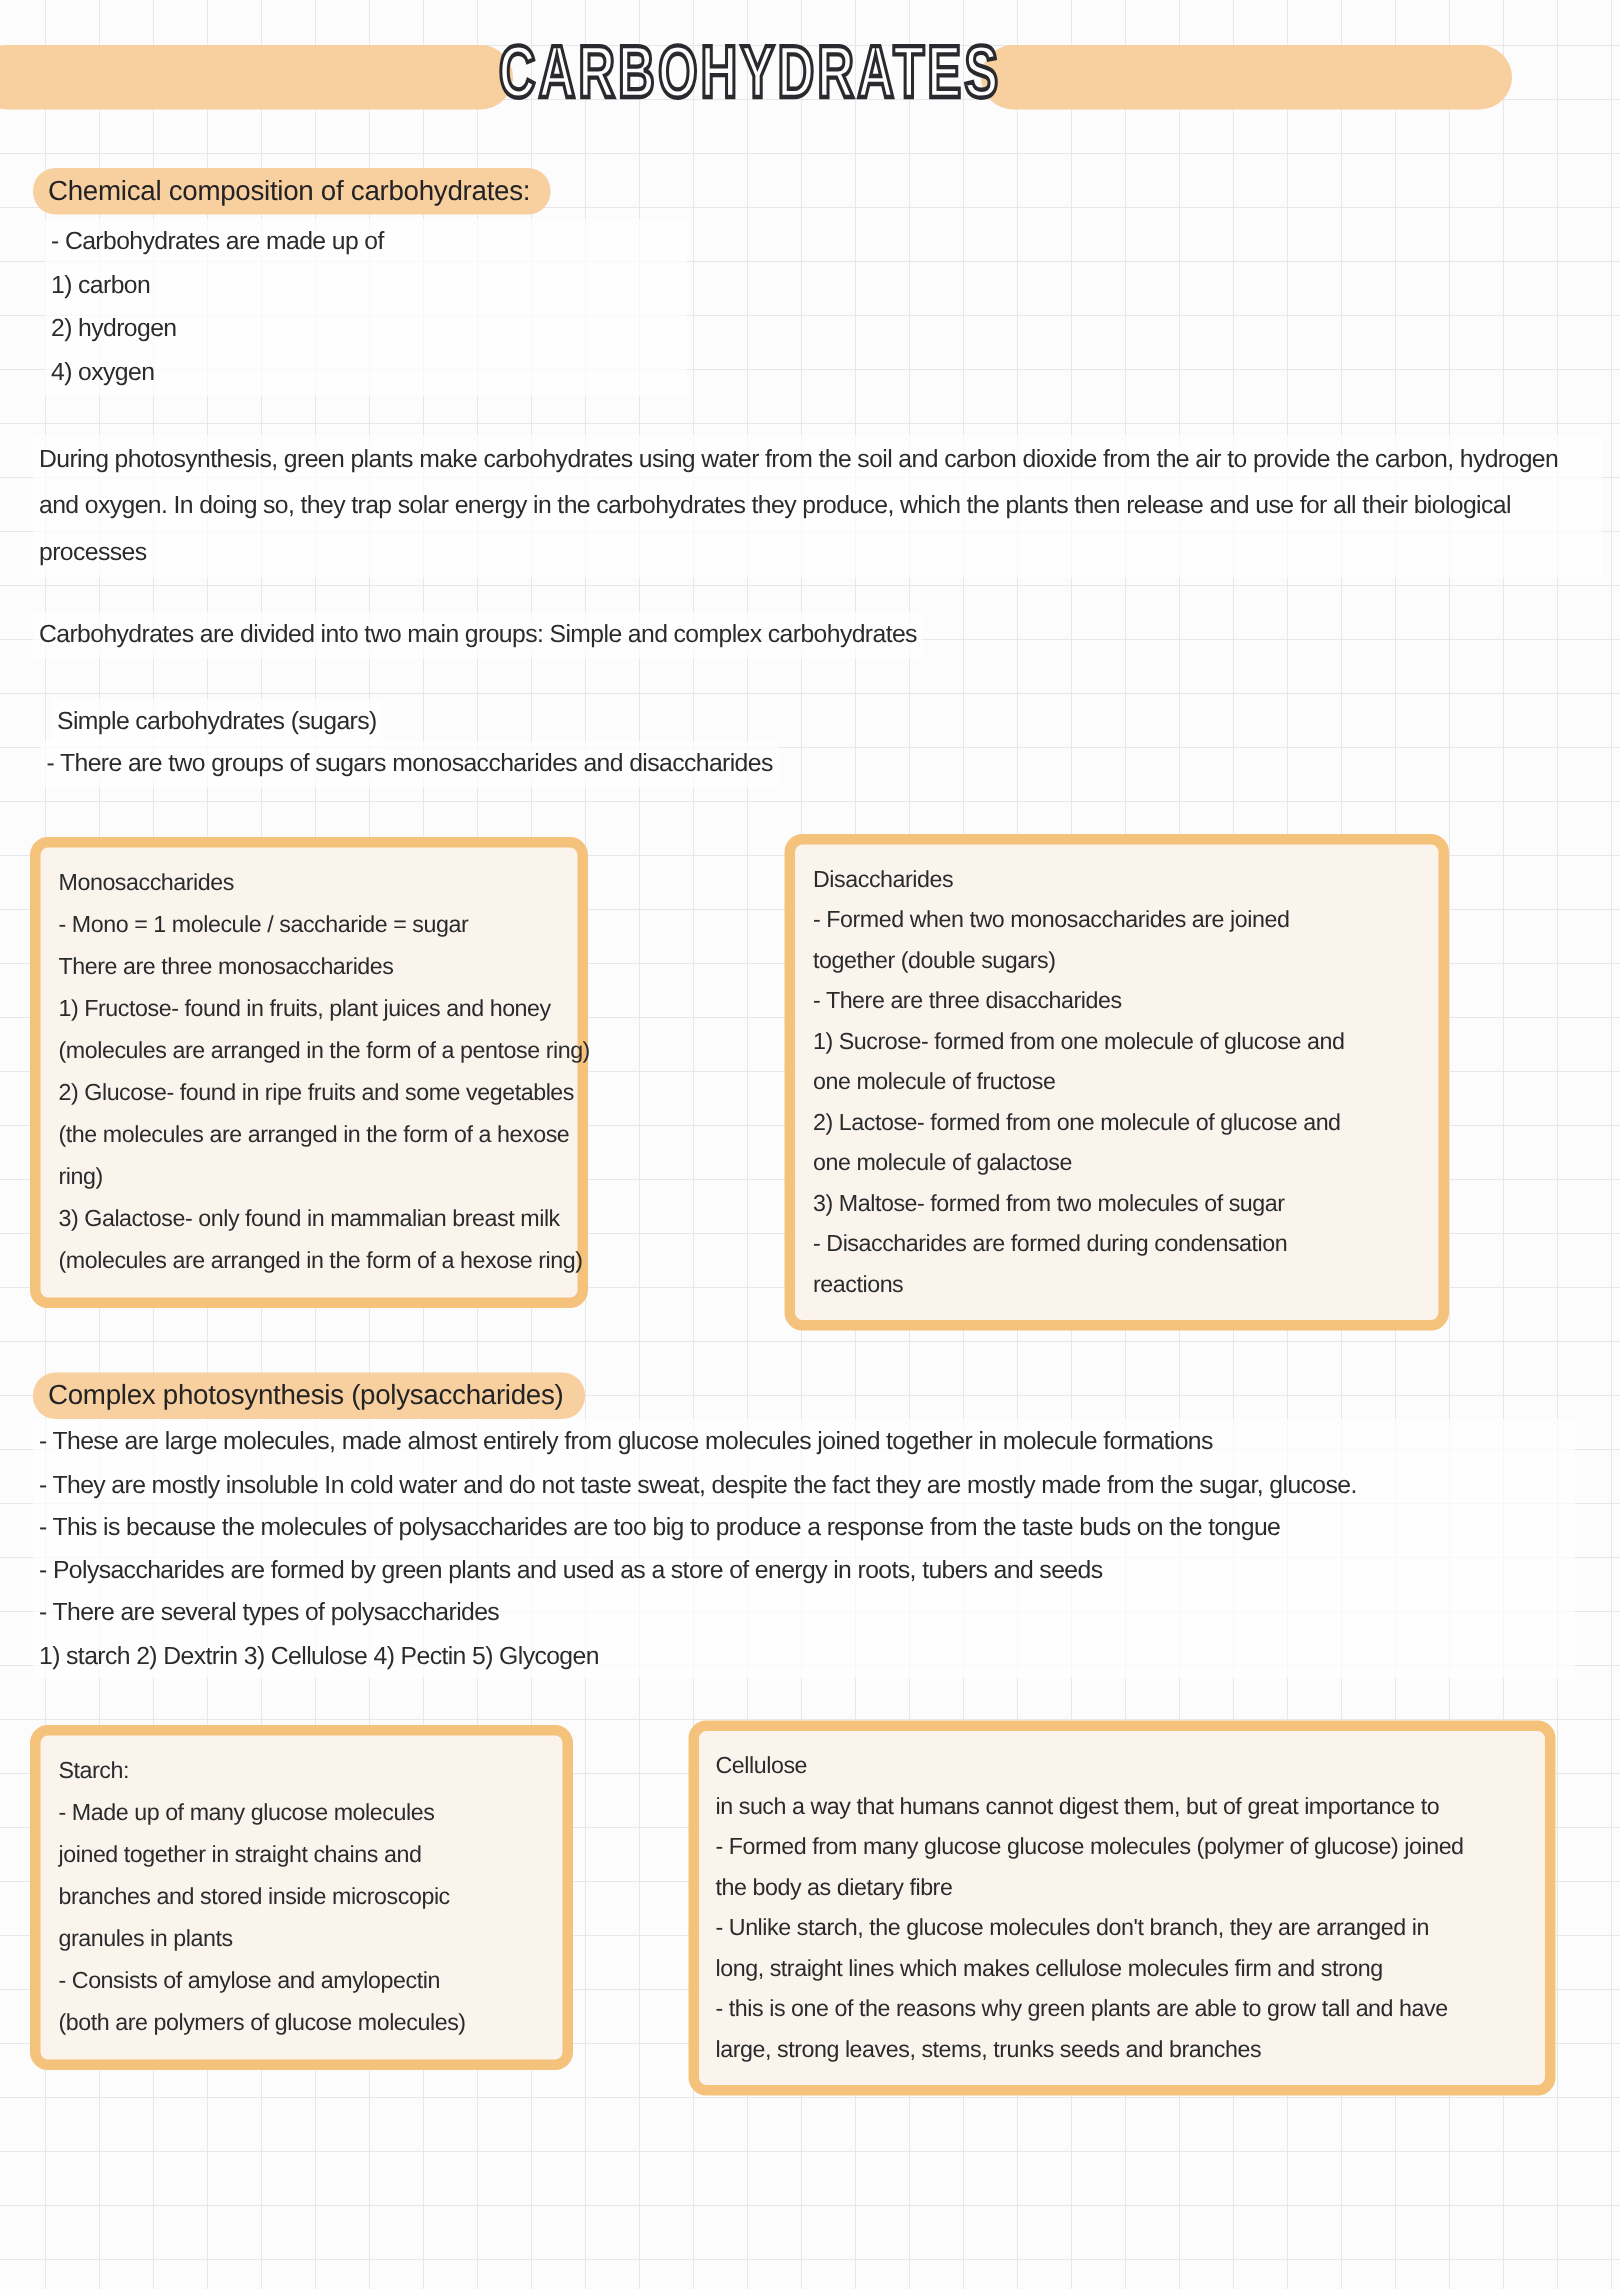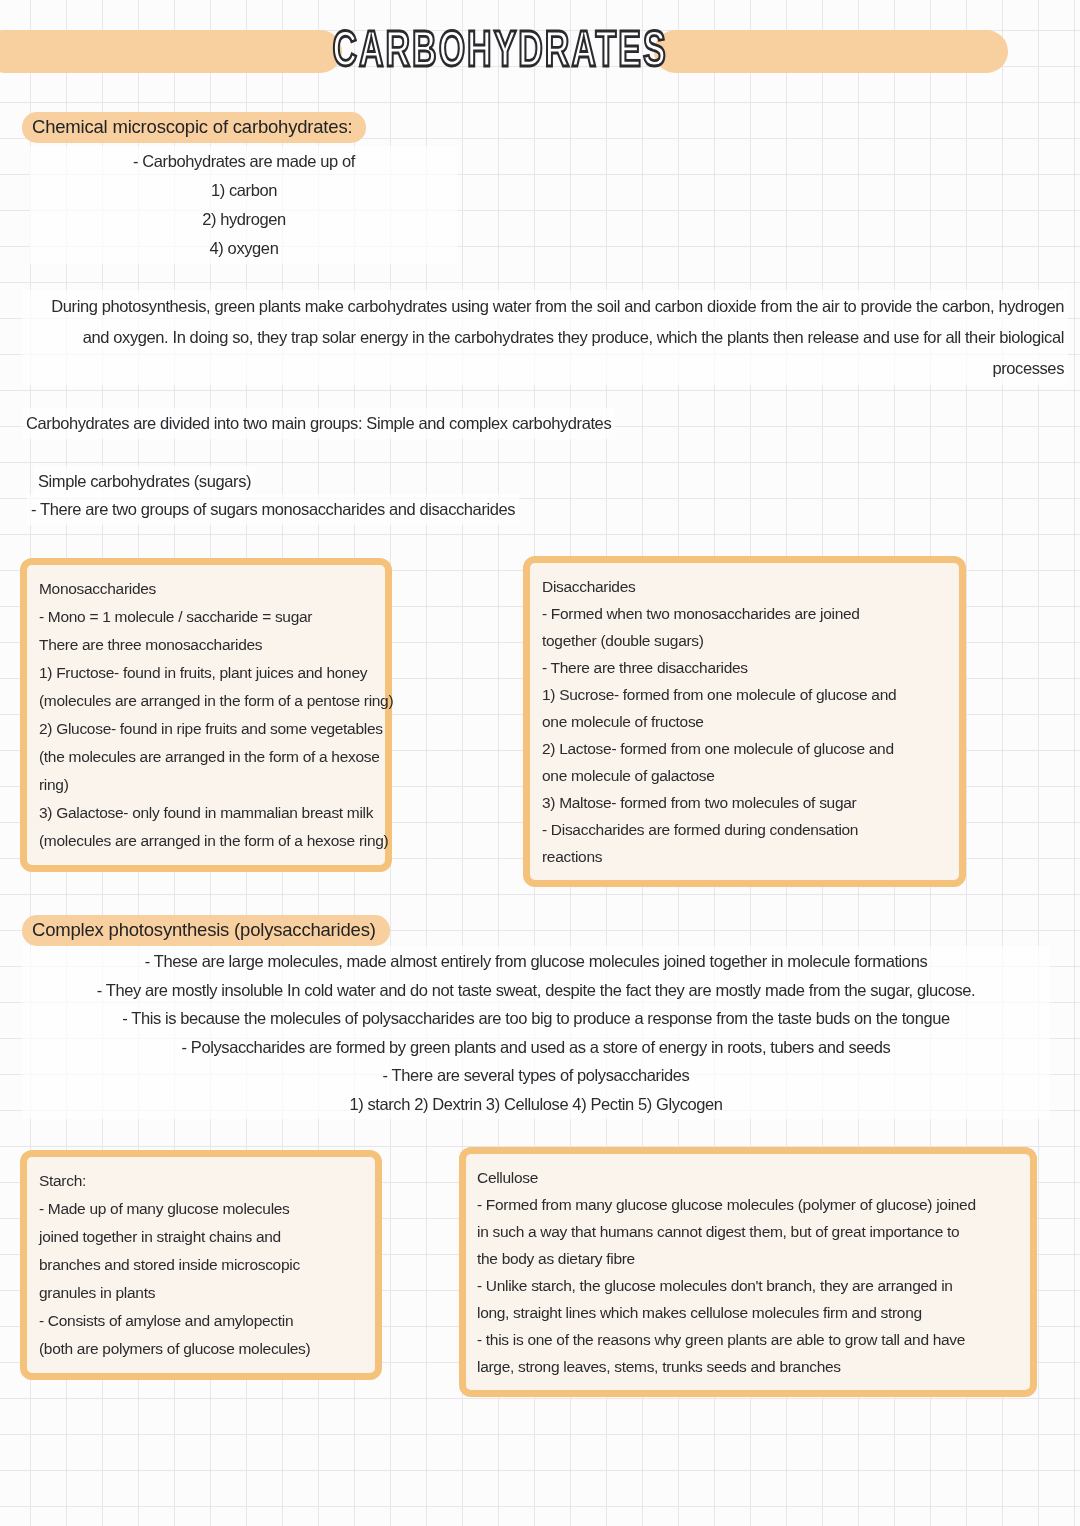--- a/index.html
+++ b/index.html
@@ -41,51 +41,51 @@
     font-size:18.5px;letter-spacing:-0.2px;color:#232326;
     white-space:nowrap;
   }
   
   .text-block{
     position:absolute;
     font-size:16.5px;letter-spacing:-0.4px;line-height:29px;
     background:rgba(255,255,255,0.72);
     padding:1px 4px;
   }
-  .text-block .line{white-space:nowrap;text-align:center;}
+  .text-block .line{white-space:nowrap;}
   
   .note-box{
     position:absolute;
     background:var(--box-background,#fbf4ec);
     border:7px solid var(--box-border,#f5c27c);
     border-radius:12px;
     padding:10px 12px;
     font-size:15.5px;letter-spacing:-0.3px;line-height:28px;
   }
   .note-box .line{white-space:nowrap;}
 </style>
 </head>
 <body>
 
 <div class="page">
 
   <div class="pill pill-left"></div>
   <div class="pill pill-right"></div>
   <div class="page-title">CARBOHYDRATES</div>
 
-  <div class="hl-heading" style="left:22px;top:112px;">Chemical microscopic of carbohydrates:</div>
+  <div class="hl-heading" style="left:22px;top:112px;">Chemical composition of carbohydrates:</div>
 
   <div class="text-block" style="left:30px;top:146px;width:420px;">
       <div class="line">- Carbohydrates are made up of</div>
       <div class="line">1) carbon</div>
       <div class="line">2) hydrogen</div>
       <div class="line">4) oxygen</div>
     </div>
 
-  <div class="text-block" style="left:22px;top:290px;width:1038px;line-height:31px;text-align:right;">During photosynthesis, green plants make carbohydrates using water from the soil and carbon dioxide from the air to provide the carbon, hydrogen and oxygen. In doing so, they trap solar energy in the carbohydrates they produce, which the plants then release and use for all their biological processes</div>
+  <div class="text-block" style="left:22px;top:290px;width:1038px;line-height:31px;">During photosynthesis, green plants make carbohydrates using water from the soil and carbon dioxide from the air to provide the carbon, hydrogen and oxygen. In doing so, they trap solar energy in the carbohydrates they produce, which the plants then release and use for all their biological processes</div>
 
   <div class="text-block" style="left:22px;top:408px;">Carbohydrates are divided into two main groups: Simple and complex carbohydrates</div>
 
   <div class="text-block" style="left:34px;top:466px;">Simple carbohydrates (sugars)</div>
   <div class="text-block" style="left:27px;top:494px;">- There are two groups of sugars monosaccharides and disaccharides</div>
 
   <div class="note-box" style="left:20px;top:558px;width:372px;box-sizing:border-box;">
       <div class="line">Monosaccharides</div>
       <div class="line">- Mono = 1 molecule / saccharide = sugar</div>
       <div class="line">There are three monosaccharides</div>
@@ -128,22 +128,22 @@
       <div class="line">- Made up of many glucose molecules</div>
       <div class="line">joined together in straight chains and</div>
       <div class="line">branches and stored inside microscopic</div>
       <div class="line">granules in plants</div>
       <div class="line">- Consists of amylose and amylopectin</div>
       <div class="line">(both are polymers of glucose molecules)</div>
     </div>
 
   <div class="note-box" style="left:459px;top:1147px;width:578px;box-sizing:border-box;line-height:27px;padding-left:11px;">
       <div class="line">Cellulose</div>
+      <div class="line">in such a way that humans cannot digest them, but of great importance to</div>
       <div class="line">- Formed from many glucose glucose molecules (polymer of glucose) joined</div>
-      <div class="line">in such a way that humans cannot digest them, but of great importance to</div>
       <div class="line">the body as dietary fibre</div>
       <div class="line">- Unlike starch, the glucose molecules don't branch, they are arranged in</div>
       <div class="line">long, straight lines which makes cellulose molecules firm and strong</div>
       <div class="line">- this is one of the reasons why green plants are able to grow tall and have</div>
       <div class="line">large, strong leaves, stems, trunks seeds and branches</div>
     </div>
 
 </div>
 
 </body></html>

